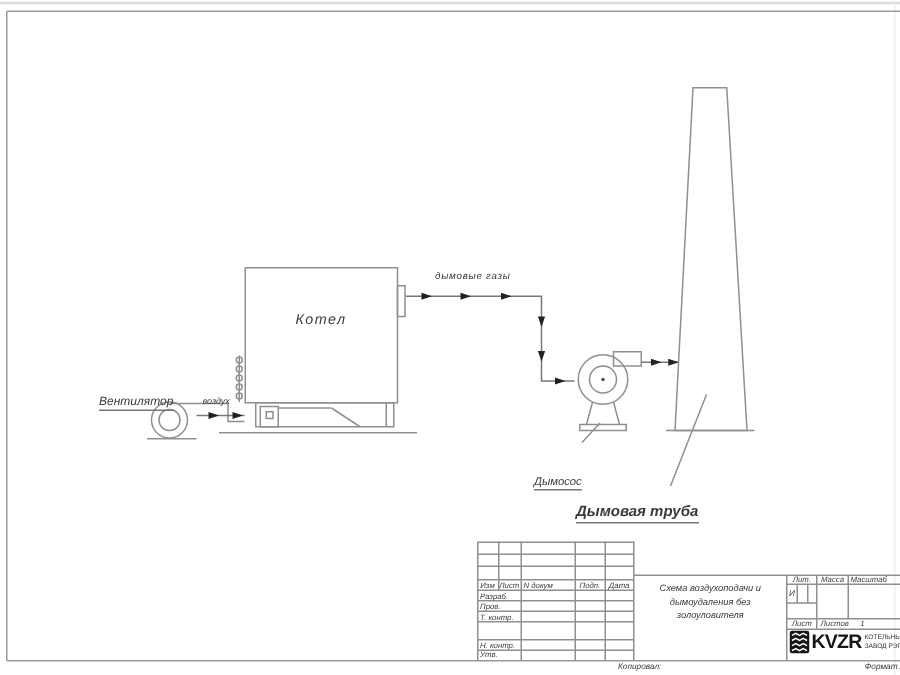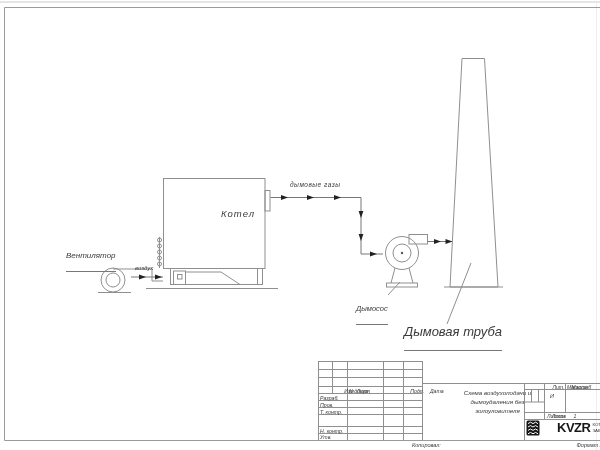--- a/index.html
+++ b/index.html
@@ -4,26 +4,26 @@
 <style>
   * { margin:0; padding:0; box-sizing:border-box; }
   body { background:#fff; }
   .page {
     position:relative; width:600px; height:450px; background:#fff;
     overflow:hidden;
     font-family:"Liberation Sans","DejaVu Sans",sans-serif;
     color:#3a3a3a;
   }
   .lbl { position:absolute; font-style:italic; white-space:nowrap; color:#3a3a3a; }
-  .ulbl { border-bottom:1px solid #777; padding-bottom:11px; }
-  .ctr { text-align:center;margin-left:24px; }
+  .ulbl { border-bottom:1px solid #777; padding-bottom:1px;margin-top:12px; }
+  .ctr { text-align:center; }
   svg.layer { position:absolute; left:0; top:0; }
   .tb-small { font-size:5.2px; }
   .logo-wrap { position:absolute; left:526px; top:420px; display:flex; align-items:flex-start; }
-  .logo-text { font-weight:bold; font-size:13px; color:#161616; letter-spacing:-0.5px; line-height:15px; margin-left:17px; font-style:normal; }
+  .logo-text { font-weight:bold; font-size:13px; color:#161616; letter-spacing:-0.5px; line-height:15px; margin-left:1px; font-style:normal; }
   .company-name { margin-left:2px; font-size:4.4px; line-height:5.6px; color:#333; font-style:normal; margin-top:2px; white-space:nowrap; }
 </style>
 </head>
 <body>
 
 <div class="page">
 
   <svg class="layer" width="600" height="450" viewBox="0 0 600 450">
 
     <g stroke="#dcdcdc">
@@ -127,21 +127,21 @@
       <line x1="524.5" y1="419.5" x2="600" y2="419.5"></line>
       <line x1="524.5" y1="402" x2="544.5" y2="402"></line>
     </g>
   </svg>
 
   <div class="lbl ulbl" style="left:66px; top:251px; font-size:8px;">Вентилятор</div>
   <div class="lbl" style="left:135px; top:264.5px; font-size:6px;">воздух</div>
   <div class="lbl ctr" style="left:163px; top:208px; width:102px; font-size:9.5px; letter-spacing:1px;">Котел</div>
   <div class="lbl" style="left:290px; top:181px; font-size:6.5px; letter-spacing:0.5px;">дымовые газы</div>
   <div class="lbl ulbl" style="left:356px; top:304px; font-size:7.5px;">Дымосос</div>
-  <div class="lbl ulbl" style="left:404px; top:324px; font-size:13px;">Дымовая труба</div>
+  <div class="lbl ulbl" style="left:384px; top:324px; font-size:10px;font-weight:bold;">Дымовая труба</div>
 
   <div class="lbl tb-small ctr" style="left:318px; top:387.5px; width:14px;">Изм</div>
   <div class="lbl tb-small ctr" style="left:332px; top:387.5px; width:15px;">Лист</div>
   <div class="lbl tb-small" style="left:349px; top:387.5px;">N докум</div>
   <div class="lbl tb-small ctr" style="left:383.5px; top:387.5px; width:19.5px;">Подп.</div>
   <div class="lbl tb-small ctr" style="left:403.5px; top:387.5px; width:18.5px;">Дата</div>
 
   <div class="lbl tb-small" style="left:320px; top:394.5px;">Разраб.</div>
   <div class="lbl tb-small" style="left:320px; top:401.5px;">Пров.</div>
   <div class="lbl tb-small" style="left:320px; top:408.5px;">Т. контр.</div>

